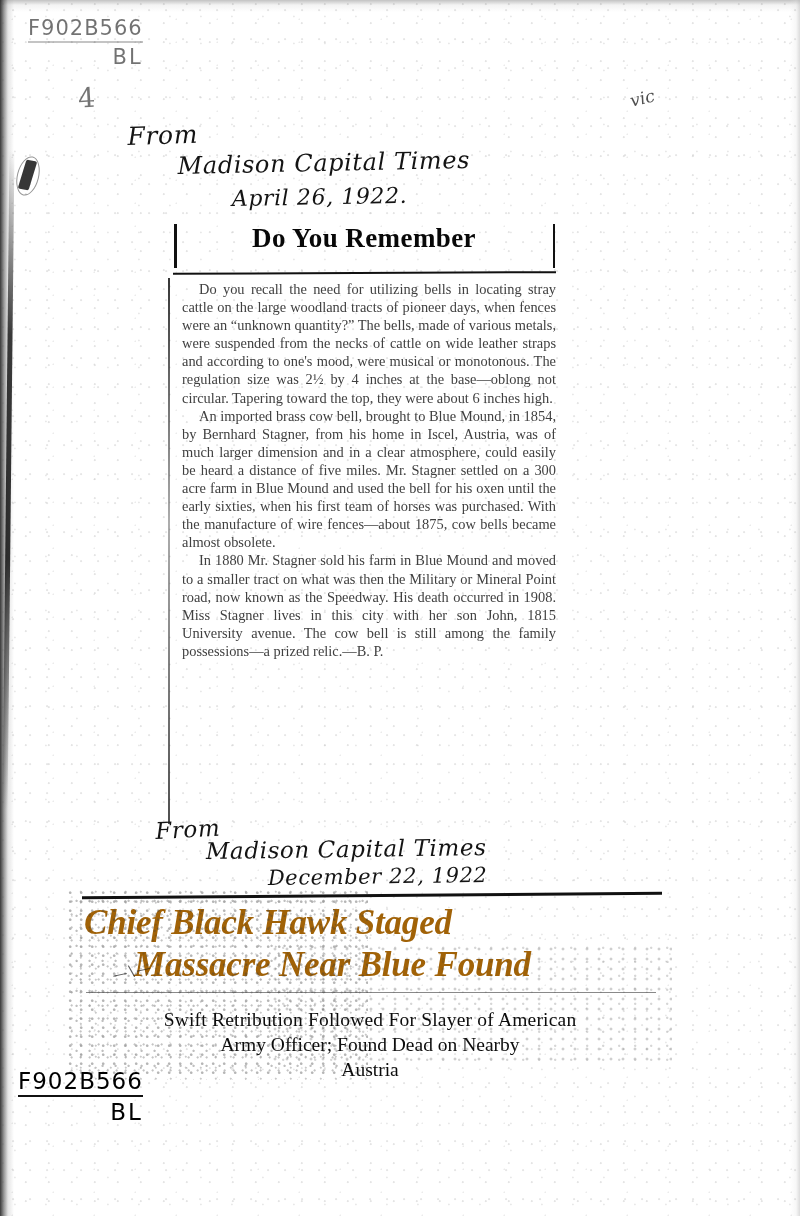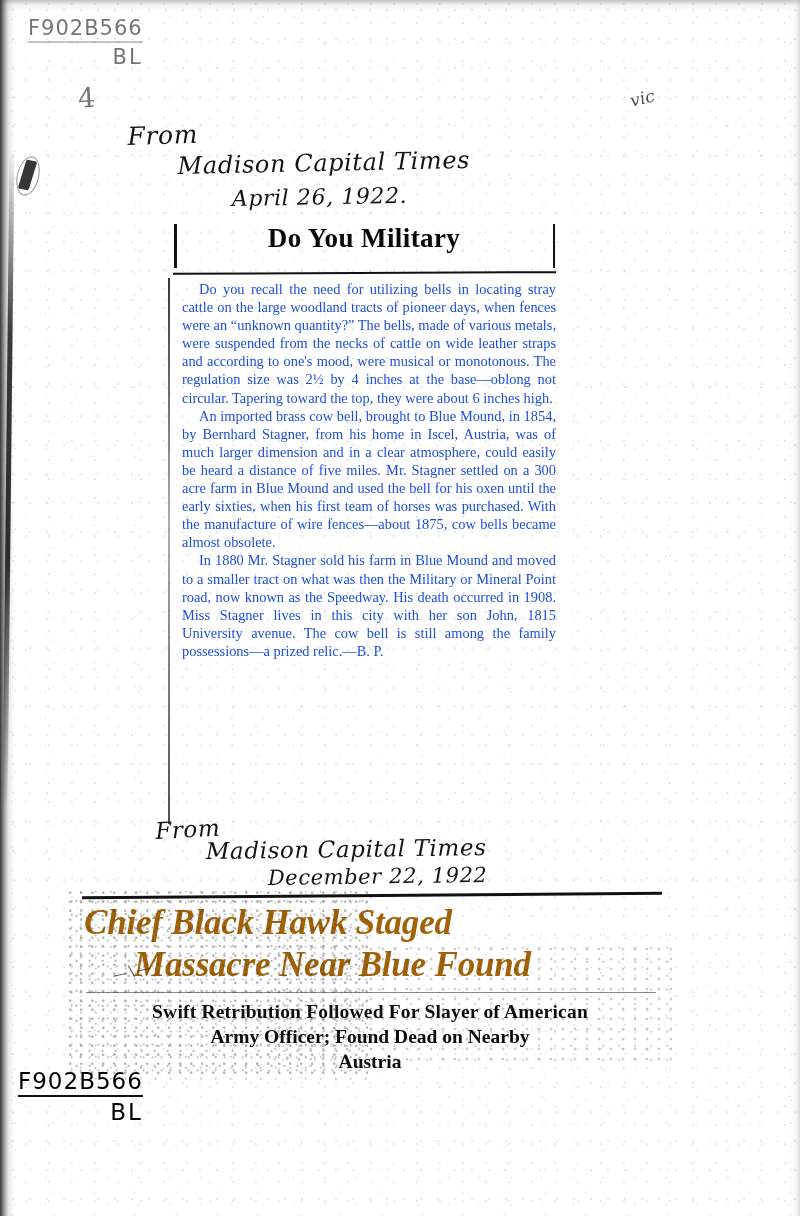--- a/index.html
+++ b/index.html
@@ -172,21 +172,21 @@
     background: linear-gradient(to bottom,
         rgba(20,20,20,.85), rgba(20,20,20,.35) 45%, rgba(20,20,20,.75));
   }
   #clip-top .body {
     padding: 6px 4px 0 14px;
     font-family: "Liberation Serif", serif;
     font-size: 14.4px;
     line-height: 18.1px;
     text-align: justify;
     text-align-last: left;
-    color: #1d4ed8;
+    color: #404040;
   }
   #clip-top .body p {
     margin: 0 0 0 0;
     text-indent: 17px;
   }
 
   
   #clip-bottom {
     position: absolute;
     left: 72px;
@@ -215,27 +215,28 @@
   }
   #clip-bottom .deck1 { padding: 12px 0 0 12px; }
   #clip-bottom .deck2 { padding: 0 0 0 62px; }
   #clip-bottom .subrule {
     margin: 6px 6px 0 14px;
     height: 1px;
     background: rgba(40,40,40,0.55);
   }
   #clip-bottom .sub {
     font-family: "Liberation Serif", serif;
-    font-weight: bold;
+    font-weight: normal;
     font-size: 19.5px;
     line-height: 25px;
     color: #0b0b0b;
     text-align: center;
     padding: 6px 4px 0 10px;
     white-space: nowrap;
+    margin-top: 8px;
   }
   #clip-bottom .sub .l1 { display: block; letter-spacing: 0.2px; }
   #clip-bottom .sub .l2 { display: block; }
   #clip-bottom .sub .l3 { display: block; }
 
   
   #clip-bottom .speckle {
     position: absolute;
     left: -4px;
     top: 0;
@@ -303,21 +304,21 @@
     <div class="hand hand-cursive" style="left:128px; top:122px; font-size:25px; transform:rotate(-2deg);">From</div>
     <div class="hand hand-cursive" style="left:178px; top:152px; font-size:24px; transform:rotate(-1.2deg);">Madison Capital Times</div>
     <div class="hand hand-cursive" style="left:232px; top:186px; font-size:22px; transform:rotate(-1deg);">April 26, 1922.</div>
   </div>
 
   <div id="clip-top">
 
     <div class="rule-box">
       <div class="v-left"></div>
       <div class="v-right"></div>
-      <div class="clip-head">Do You Military</div>
+      <div class="clip-head">Do You Remember</div>
       <div class="head-rule"></div>
     </div>
 
     <div class="col-rule"></div>
 
     <div class="body">
       <p>Do you recall the need for utilizing bells in locating stray cattle on the large woodland tracts of pioneer days, when fences were an “unknown quantity?” The bells, made of various metals, were suspended from the necks of cattle on wide leather straps and according to one's mood, were musical or monotonous. The regulation size was 2½ by 4 inches at the base—oblong not circular. Tapering toward the top, they were about 6 inches high.</p>
       <p>An imported brass cow bell, brought to Blue Mound, in 1854, by Bernhard Stagner, from his home in Iscel, Austria, was of much larger dimension and in a clear atmosphere, could easily be heard a distance of five miles. Mr. Stagner settled on a 300 acre farm in Blue Mound and used the bell for his oxen until the early sixties, when his first team of horses was purchased. With the manufacture of wire fences—about 1875, cow bells became almost obsolete.</p>
       <p>In 1880 Mr. Stagner sold his farm in Blue Mound and moved to a smaller tract on what was then the Military or Mineral Point road, now known as the Speedway. His death occurred in 1908. Miss Stagner lives in this city with her son John, 1815 University avenue. The cow bell is still among the family possessions—a prized relic.—B. P.</p>
     </div>

